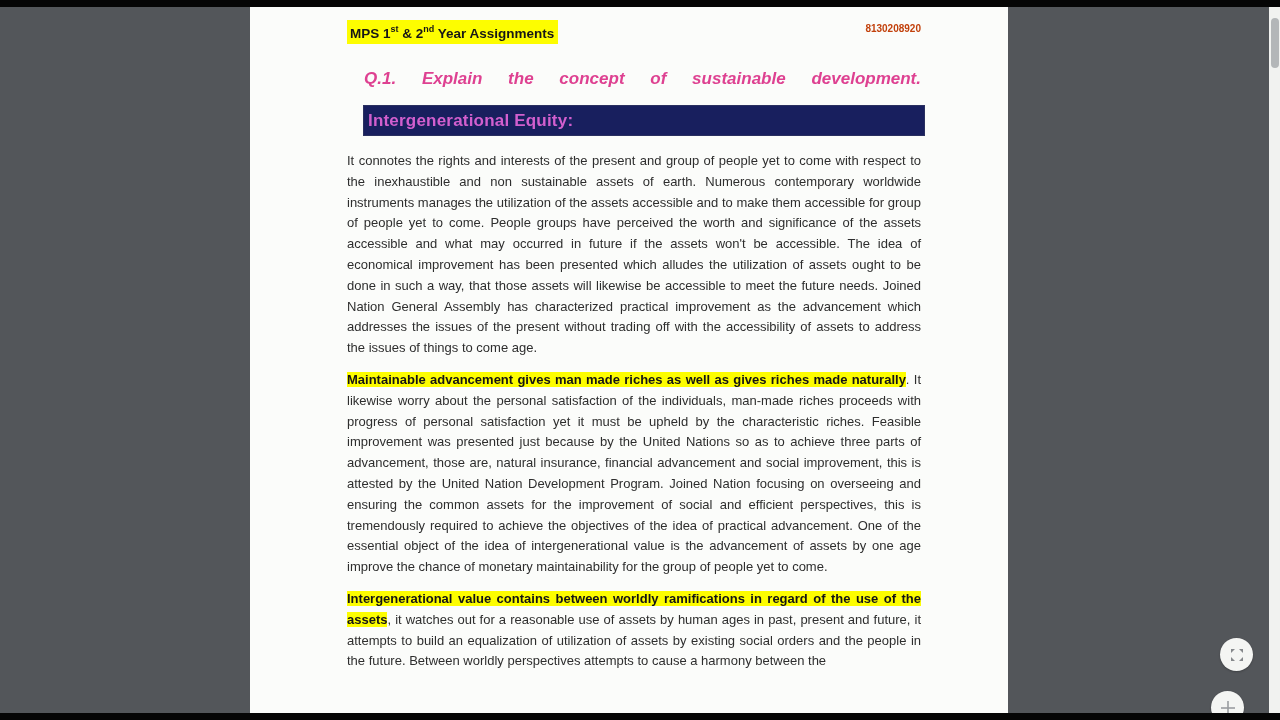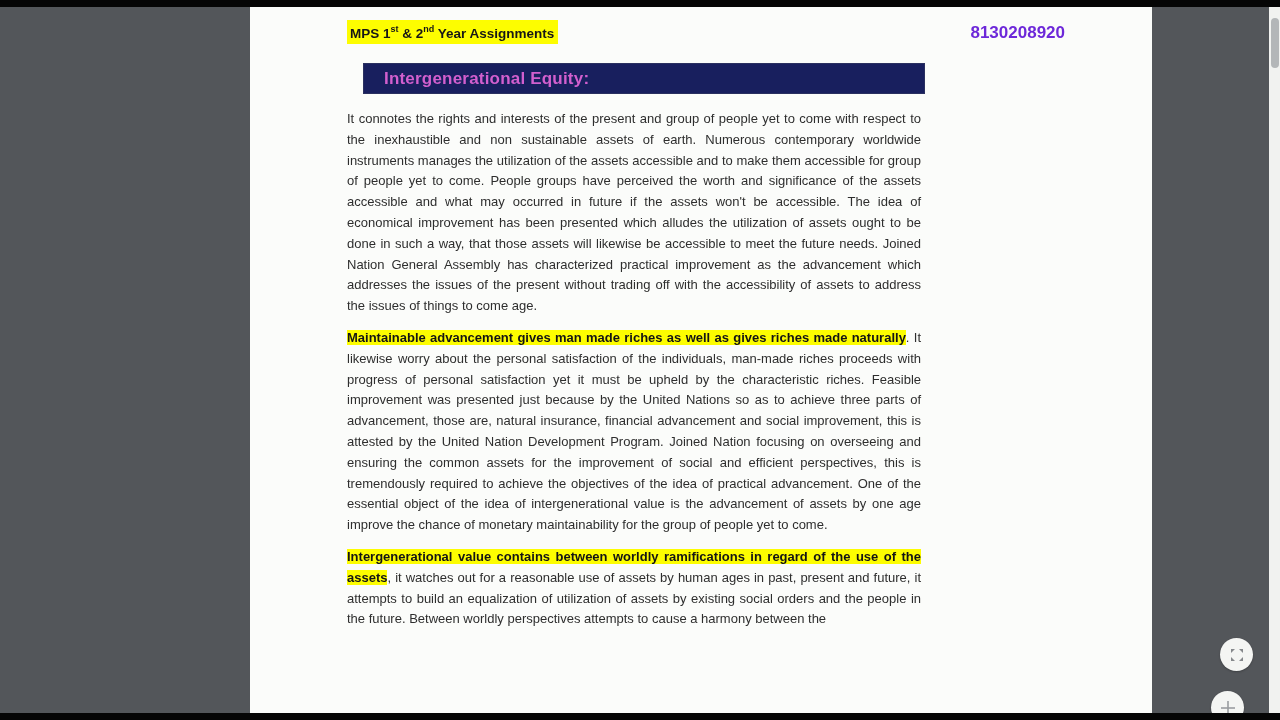--- a/index.html
+++ b/index.html
@@ -16,51 +16,51 @@
   body{
     font-family:"Liberation Sans",sans-serif;
     background:var(--canvas-bg);
     position:relative;
   }
   .letterbox{position:absolute;left:0;width:1280px;background:#050505;z-index:30;}
   .letterbox.top{top:0;height:7px;}
   .letterbox.bottom{top:713px;height:7px;}
 
   .page{
-    position:absolute;left:250px;top:0;width:902px;height:720px;
+    position:absolute;left:250px;top:0;width:758px;height:720px;
     background:var(--page-bg);z-index:1;
     padding:0 87px 0 97px;
   }
   .page-header{
     display:flex;justify-content:space-between;align-items:flex-start;
     margin-top:20px;height:22px;
   }
   .doc-title{
     font-size:13.5px;font-weight:bold;color:#161616;
     background:var(--highlight);padding:1px 4px 2px 3px;line-height:17px;
   }
   .doc-title sup{font-size:9px;}
-  .phone{font-size:17px;font-weight:bold;color:#6d28d9;padding-top:3px;}
+  .phone{font-size:10px;font-weight:bold;color:#c2410c;padding-top:3px;}
 
   .question{
     margin:21px 0 0 17px;width:557px;
     font-size:17px;font-weight:bold;font-style:italic;
     color:var(--question-pink);line-height:32px;
   }
   .question .q-line{text-align:justify;text-align-last:justify;}
 
   .section-bar{
     margin:10px 0 0 16px;width:562px;height:31px;
     background:var(--heading-bar-bg);
     display:flex;align-items:center;
     border:1px solid #2a3060;
   }
   .section-bar span{
     color:var(--heading-text);font-size:17px;font-weight:bold;
-    padding-left:20px;letter-spacing:.2px;
+    padding-left:4px;letter-spacing:.2px;
   }
 
   .body-copy{margin-top:15px;width:574px;}
   .body-para{
     font-size:13px;line-height:20.8px;color:var(--body-text);
     text-align:justify;margin-bottom:11px;
   }
   .body-para .hl{background:var(--highlight);}
   .body-para .bold{font-weight:bold;color:#141414;}
 
@@ -86,20 +86,21 @@
 </head>
 <body>
 
 <div class="page">
   <div class="page-header">
     <span class="doc-title"><span>MPS 1</span><sup>st</sup><span> &amp; 2</span><sup>nd</sup><span> Year Assignments</span></span>
     <span class="phone">8130208920</span>
   </div>
 
   <div class="question">
+    <div class="q-line">Q.1. Explain the concept of sustainable development.</div>
   </div>
 
   <div class="section-bar">
     <span>Intergenerational Equity:</span>
   </div>
 
   <div class="body-copy">
     <p class="body-para"><span>It connotes the rights and interests of the present and group of people yet to come with respect to the inexhaustible and non sustainable assets of earth. Numerous contemporary worldwide instruments manages the utilization of the assets accessible and to make them accessible for group of people yet to come. People groups have perceived the worth and significance of the assets accessible and what may occurred in future if the assets won't be accessible. The idea of economical improvement has been presented which alludes the utilization of assets ought to be done in such a way, that those assets will likewise be accessible to meet the future needs. Joined Nation General Assembly has characterized practical improvement as the advancement which addresses the issues of the present without trading off with the accessibility of assets to address the issues of things to come age.</span></p>
     <p class="body-para"><span class="hl bold">Maintainable advancement gives man made riches as well as gives riches made naturally</span><span>. It likewise worry about the personal satisfaction of the individuals, man-made riches proceeds with progress of personal satisfaction yet it must be upheld by the characteristic riches. Feasible improvement was presented just because by the United Nations so as to achieve three parts of advancement, those are, natural insurance, financial advancement and social improvement, this is attested by the United Nation Development Program. Joined Nation focusing on overseeing and ensuring the common assets for the improvement of social and efficient perspectives, this is tremendously required to achieve the objectives of the idea of practical advancement. One of the essential object of the idea of intergenerational value is the advancement of assets by one age improve the chance of monetary maintainability for the group of people yet to come.</span></p>
     <p class="body-para"><span class="hl bold">Intergenerational value contains between worldly ramifications in regard of the use of the assets</span><span>, it watches out for a reasonable use of assets by human ages in past, present and future, it attempts to build an equalization of utilization of assets by existing social orders and the people in the future. Between worldly perspectives attempts to cause a harmony between the</span></p>

